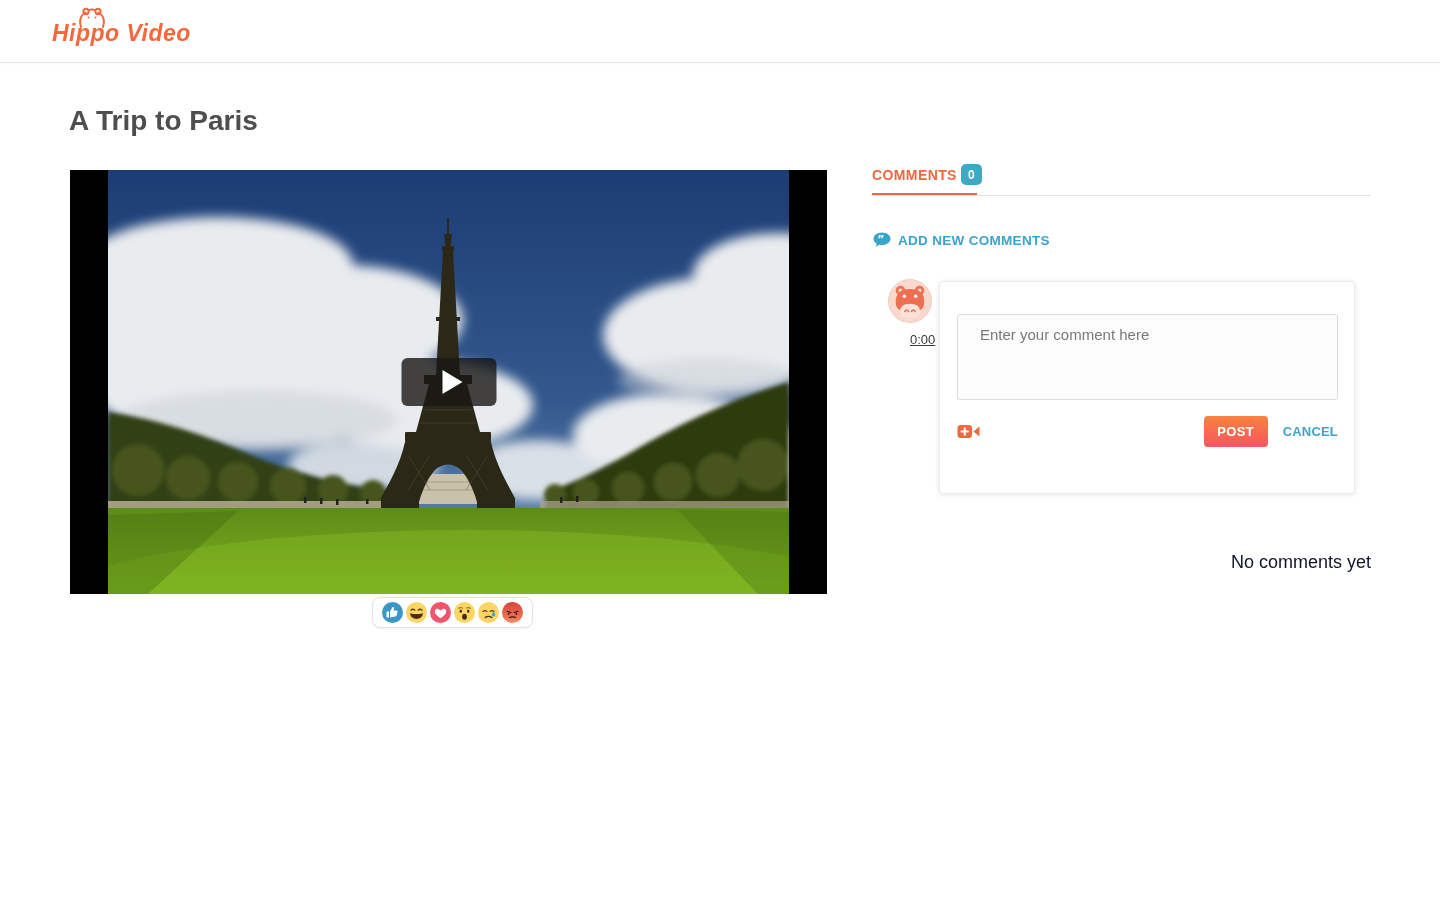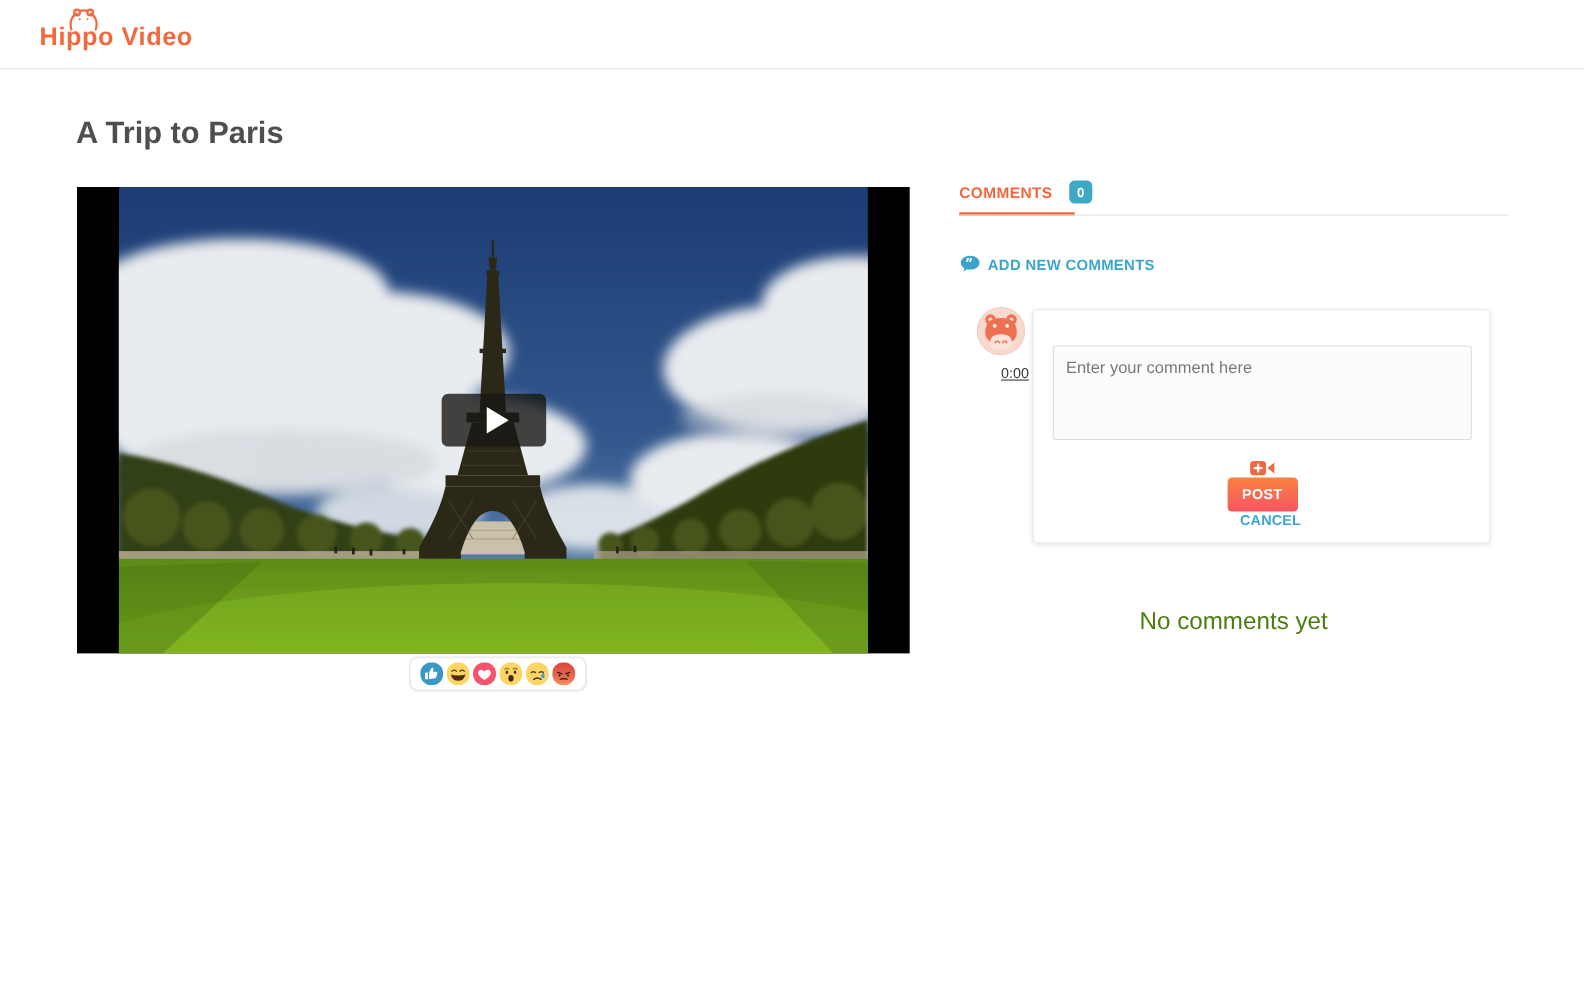--- a/index.html
+++ b/index.html
@@ -3,21 +3,21 @@
 <meta charset="utf-8">
 <style>
   * { margin:0; padding:0; box-sizing:border-box; }
   html,body { background:#fff; }
   body { font-family:"Liberation Sans", sans-serif; }
   .canvas { position:relative; width:1440px; height:900px; background:#fff; overflow:hidden; }
 
   
   .header { position:absolute; left:0; top:0; width:1440px; height:63px; background:#fff;
             border-bottom:1px solid #e3e3e3; box-shadow:0 1px 2px rgba(0,0,0,.03); z-index:5; }
-  .logo { position:absolute; left:36px; top:20px; cursor:pointer; }
+  .logo { position:absolute; left:52px; top:20px; cursor:pointer;font-style:italic; }
   .logo-text { font-size:23px; font-weight:700; color:#f4683c; letter-spacing:.5px; }
   .logo-hippo { position:absolute; left:23px; top:-13px; }
 
   
   .page-title { position:absolute; left:69px; top:105px; font-size:28px; font-weight:700; color:#4e4e4e; }
 
   .video-player { position:absolute; left:70px; top:170px; width:757px; height:424px; background:#000;
                   display:flex; justify-content:center; overflow:hidden; cursor:pointer; }
   .video-scene { display:block; }
   .play-btn { position:absolute; left:50%; top:50%; transform:translate(-50%,-50%); width:95px; height:48px;
@@ -26,51 +26,51 @@
 
   .reaction-bar { position:absolute; left:372px; top:597px; height:31px; background:#fff; border:1px solid #e2e2e2;
                   border-radius:8px; display:flex; align-items:center; gap:3px; padding:0 9px; box-shadow:0 1px 2px rgba(0,0,0,.05); }
   .reaction { width:21px; height:21px; cursor:pointer; display:block; }
 
   
   .right-col { position:absolute; left:872px; top:0; width:499px; }
 
   .tabs-line { position:absolute; left:0; top:195px; width:499px; height:1px; background:#e2e2e2; }
   .tab-underline { position:absolute; left:0; top:193px; width:105px; height:3px; background:#f0673d; }
-  .tab { position:absolute; left:0; top:164px; display:flex; align-items:center; gap:15px; cursor:pointer; }
+  .tab { position:absolute; left:0; top:164px; display:flex; align-items:center; gap:4px; cursor:pointer; }
   .tab-label { font-size:14px; font-weight:700; color:#f0673d; letter-spacing:.4px; }
   .tab-badge { background:#3fa9c5; color:#fff; font-size:12px; font-weight:700; min-width:21px; height:21px;
                border-radius:5px; display:flex; align-items:center; justify-content:center; padding:0 6px; }
 
   .add-new { position:absolute; left:1px; top:231px; display:flex; align-items:center; gap:7px; cursor:pointer; }
   .add-new-label { font-size:13.5px; font-weight:700; color:#3ba4cc; letter-spacing:.3px; }
 
   .avatar-wrap { position:absolute; left:16px; top:279px; width:44px; text-align:center; }
   .avatar { width:44px; height:44px; border-radius:50%; background:#f9d9ce; border:1px solid #f1ccc0; overflow:hidden; display:block; }
   .timestamp { display:inline-block; margin-top:9px; font-size:13px; color:#3a3a3a; text-decoration:underline; cursor:pointer;margin-left:22px; }
 
   .comment-card { position:absolute; left:67px; top:281px; width:416px; height:213px; background:#fff;
                   border:1px solid #ebebeb; border-radius:4px; box-shadow:0 1px 5px rgba(0,0,0,.10);
                   padding:21px 16px 0 17px; }
   .posting-row { display:flex; align-items:baseline; gap:9px; }
   .posting-as { font-size:12px; font-style:italic; color:#6b6b6b; }
   .posting-email { font-size:16px; color:#3d3d3d; }
   .comment-input { margin-top:11px; width:100%; height:86px; resize:none; border:1px solid #dcdcdc; border-radius:3px;
-                   background:#fcfcfc; padding:11px 11px; font-size:15px; color:#555; outline:none;
+                   background:#fcfcfc; padding:11px 22px; font-size:15px; color:#555; outline:none;
                    font-family:"Liberation Sans", sans-serif; }
   .comment-input::placeholder { color:#76797b; opacity:1; }
-  .card-footer { margin-top:12px; display:flex; align-items:center;flex-direction:column; }
+  .card-footer { margin-top:12px; display:flex; align-items:center; }
   .camera-btn { cursor:pointer; display:flex; }
   .spacer { flex:1; }
   .post-btn { width:64px; height:31px; border:none; border-radius:4px; color:#fff; font-size:13px; font-weight:700;
               letter-spacing:.3px; background:linear-gradient(180deg,#f8823f,#f85562); cursor:pointer;
               font-family:"Liberation Sans", sans-serif; }
   .cancel-btn { margin-left:15px; font-size:13px; font-weight:700; color:#3ba4cc; letter-spacing:.2px; cursor:pointer;text-align:center; }
 
-  .empty-state { position:absolute; left:0; top:552px; width:499px; text-align:center; font-size:22px; color:#4d7c0f; }
+  .empty-state { position:absolute; left:0; top:552px; width:499px; text-align:right; font-size:18px; color:#0f172a; }
 </style>
 </head>
 <body>
 
 <div class="canvas">
 
   <div class="header">
     <div class="logo">
       <span class="logo-hippo">
         <svg width="34" height="21" viewBox="0 0 34 21" fill="none" stroke="#f4683c" stroke-width="2" stroke-linecap="round">

